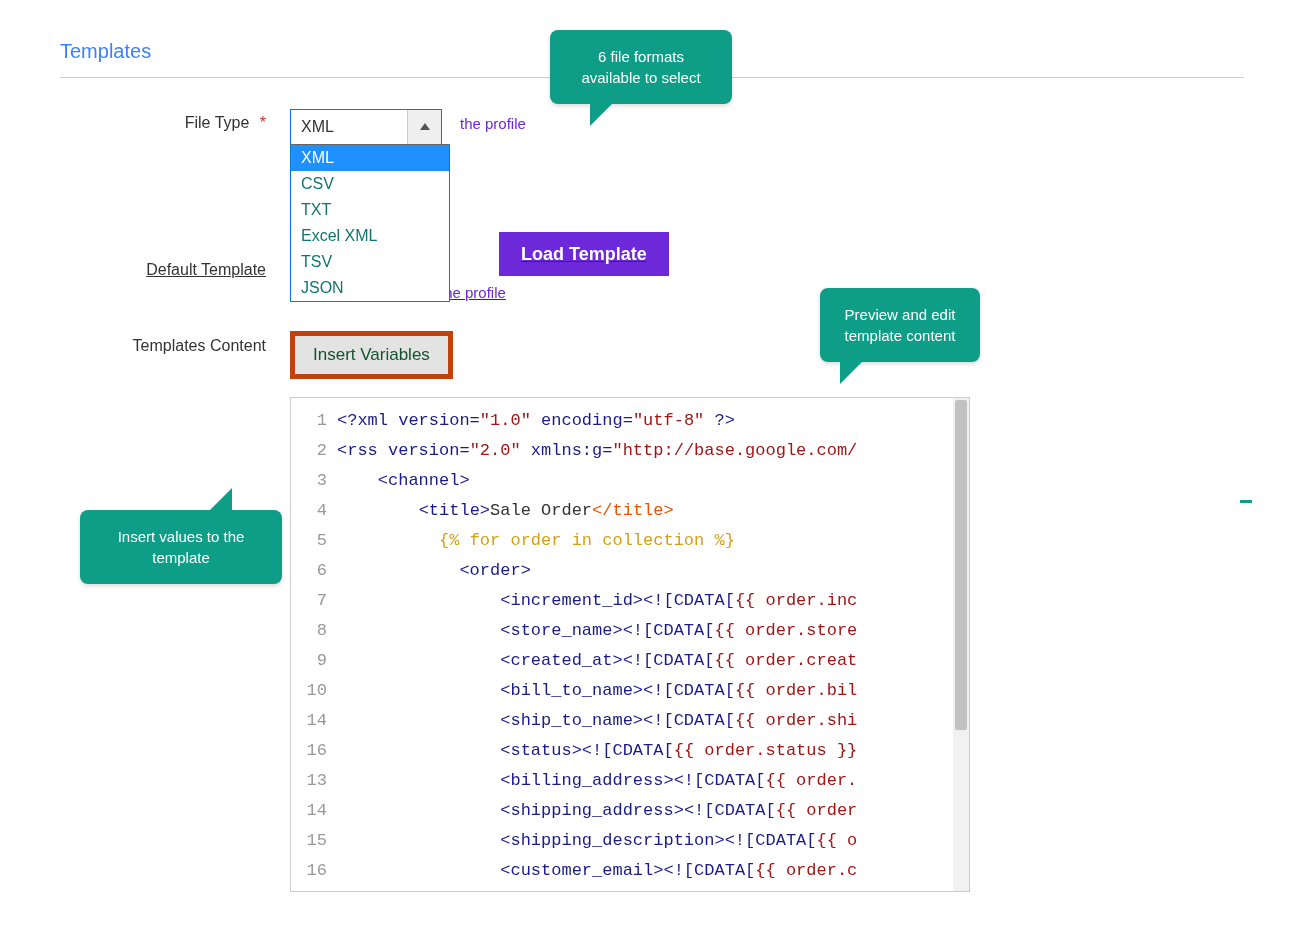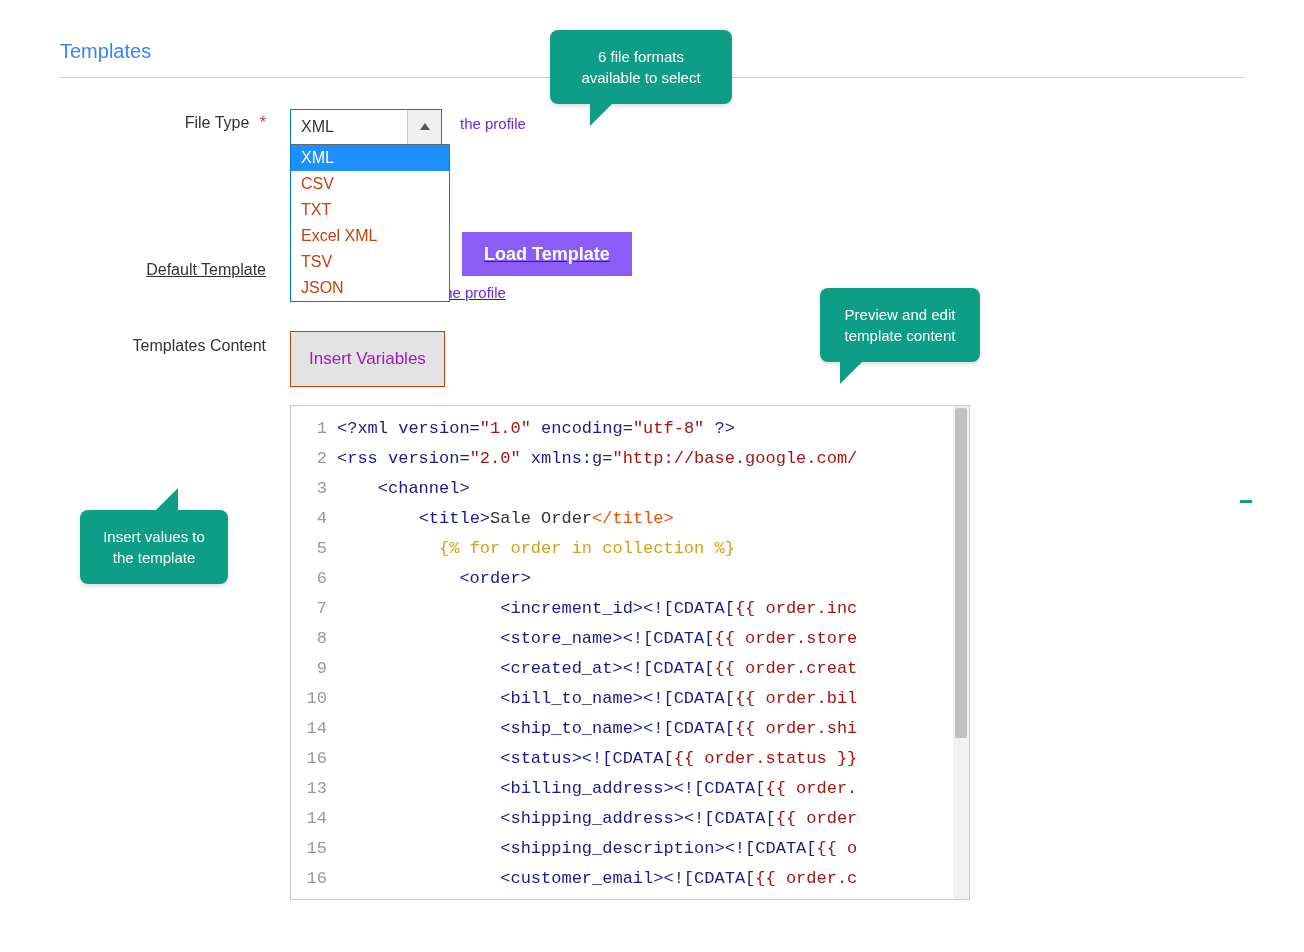--- a/index.html
+++ b/index.html
@@ -75,21 +75,21 @@
     left: 0;
     width: 160px;
     border: 1px solid #007bdb;
     border-top: 1px solid #666;
     background: #fff;
     z-index: 5;
   }
   .dropdown-item {
     padding: 4px 10px;
     font-size: 16px;
-    color: #c2410c;
+    color: #0f766e;
     cursor: pointer;
   }
   .dropdown-item.selected {
     background: #1e90ff;
     color: #fff;
   }
   .helper-text {
     color: #6d28d9;
     font-size: 15px;
     margin-top: 8px;
@@ -100,35 +100,36 @@
     align-items: stretch;
     gap: 12px;
   }
   .plain-select {
     border: 1px solid #adadad;
     height: 40px;
     width: 160px;
     background: #fff;
   }
   .btn-primary {
-    background: #8b5cf6;
+    background: #6d28d9;
     color: #fff;
     border: none;
     padding: 0 22px;
     height: 44px;
     font-size: 18px;
     font-weight: 600;
     cursor: pointer;
+    margin-left: 37px;
   }
   .btn-secondary {
     background: #e3e3e3;
-    border: 1px solid #c2410c;
-    color: #a21caf;
+    border: 5px solid #c2410c;
+    color: #14532d;
     padding: 0 18px;
-    height: 56px;
+    height: 48px;
     font-size: 17px;
     cursor: pointer;
   }
   .editor-wrap {
     border: 1px solid #ccc;
     width: 680px;
     height: 495px;
     position: relative;
     overflow: hidden;
   }
@@ -231,21 +232,21 @@
 <div class="page-root">
 
   <div class="section-title">Templates</div>
 
   <div class="callout top-right" style="top:-10px; left:490px; width:182px;">
     <span>6 file formats available to select</span>
   </div>
   <div class="callout down-left" style="top:248px; left:760px; width:160px;">
     <span>Preview and edit template content</span>
   </div>
-  <div class="callout up-right" style="top:470px; left:20px; width:148px;">
+  <div class="callout up-right" style="top:470px; left:20px; width:202px;">
     <span>Insert values to the template</span>
   </div>
   <div class="mini-dash"></div>
 
   <div class="form-row">
     <div class="label-col">
       <span>File Type</span>
       <span class="req-mark">*</span>
     </div>
     <div class="field-col">

